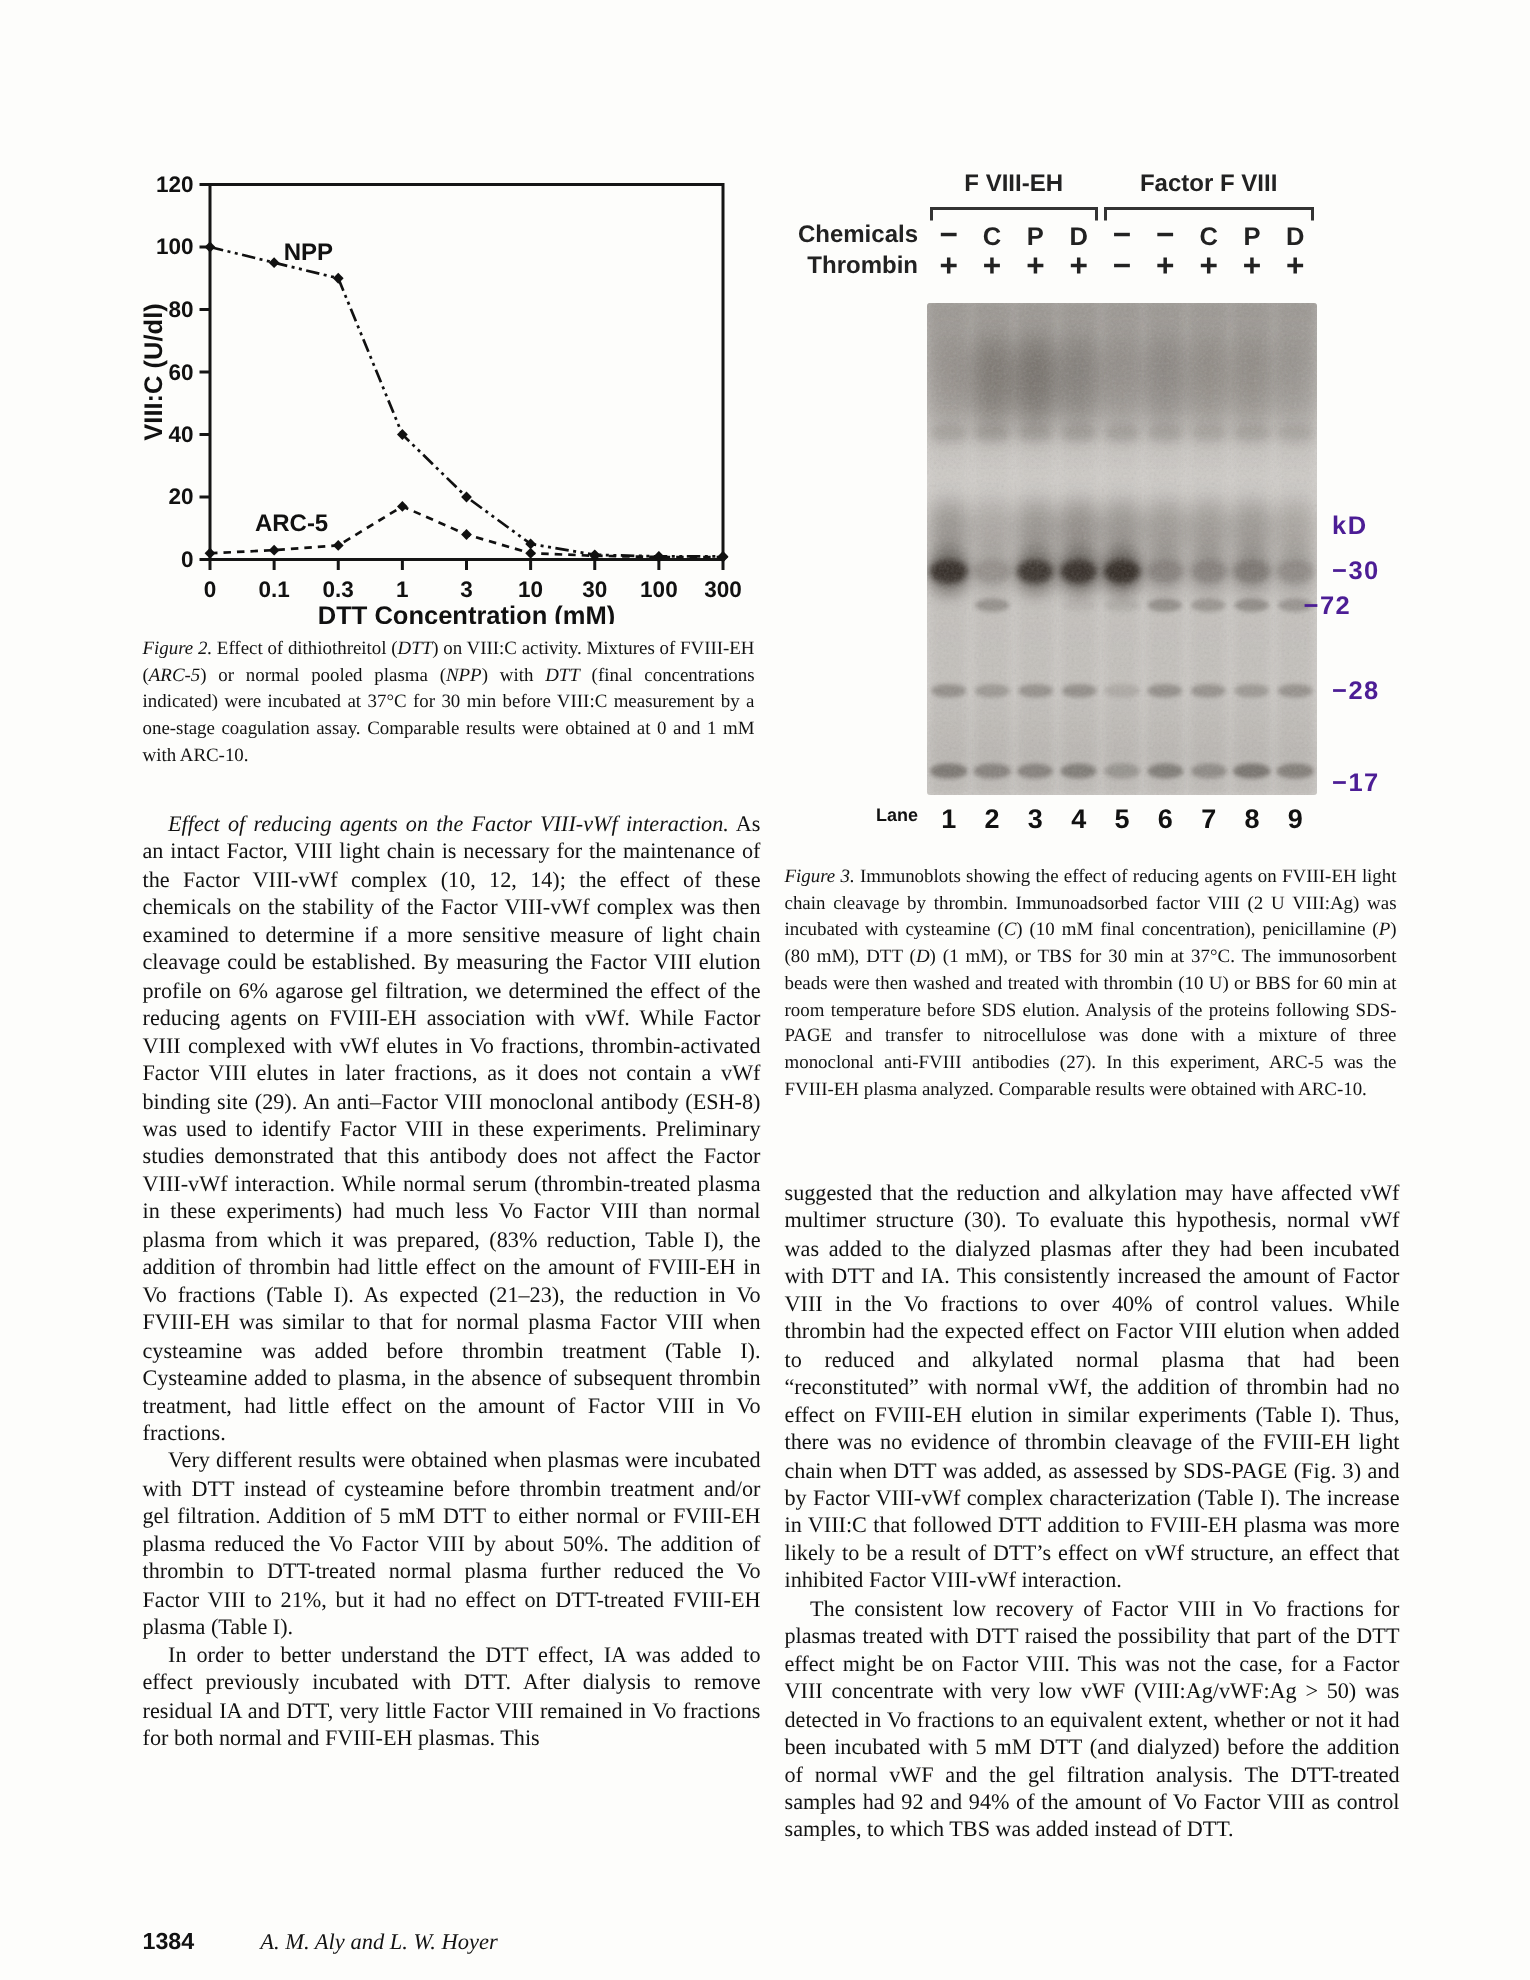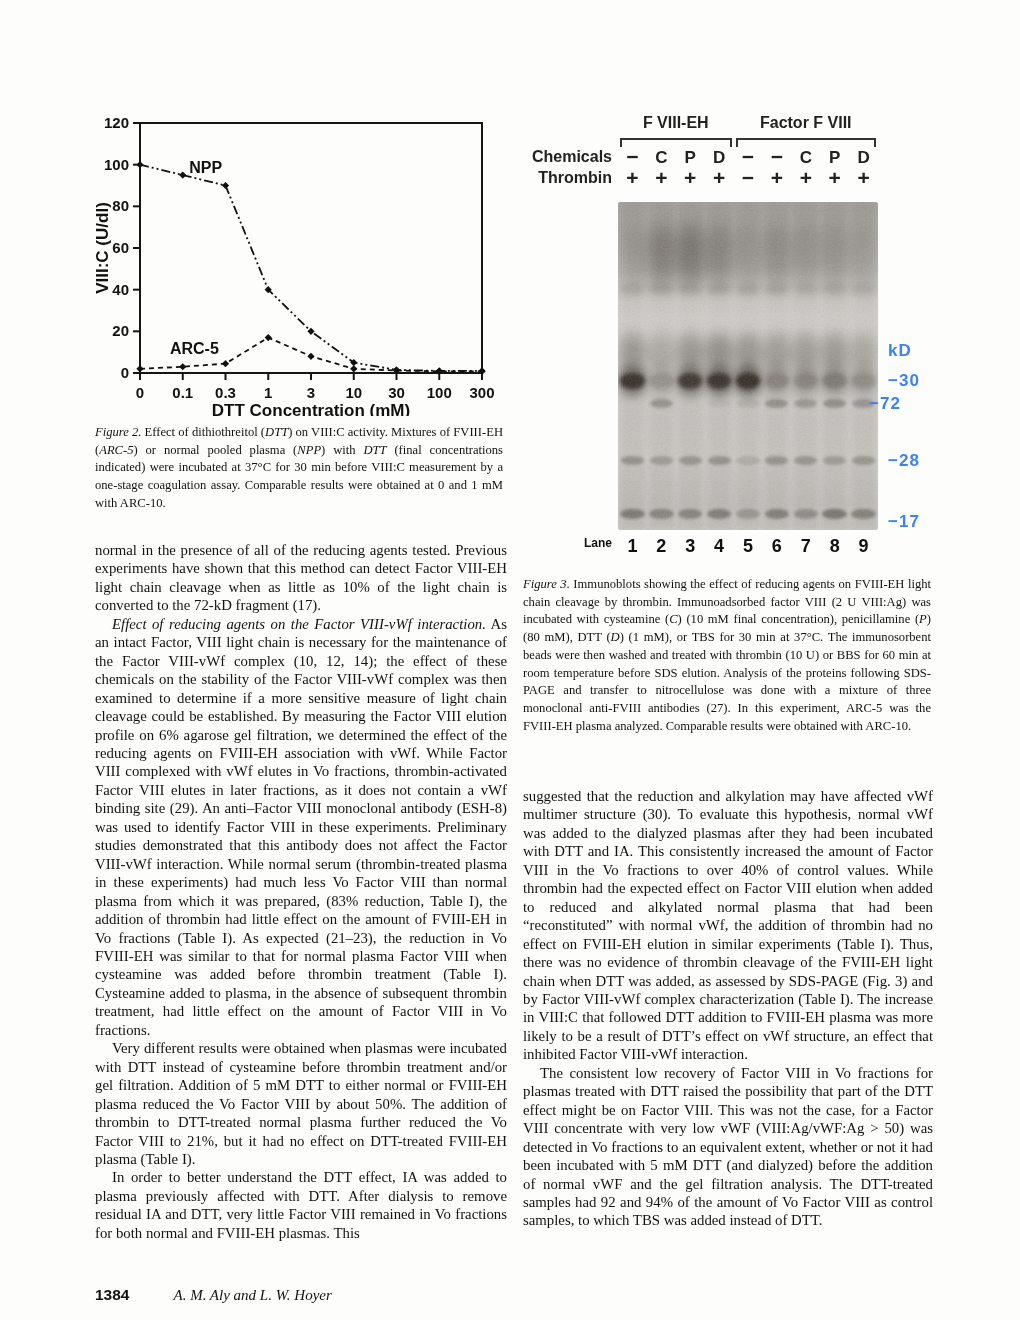--- a/index.html
+++ b/index.html
@@ -26,21 +26,21 @@
   .group-label{position:absolute;text-align:center;font-weight:700;font-size:16px;color:#222;}
   .bracket{position:absolute;height:7px;border-top:2px solid #333;border-left:2px solid #333;border-right:2px solid #333;}
   .row-label{position:absolute;font-weight:700;font-size:16px;color:#222;text-align:right;width:89px;left:0;}
   .sym{position:absolute;font-weight:700;font-size:17px;color:#222;transform:translateX(-50%);}
   .sym.big{font-size:21px;}
   #gel{position:absolute;overflow:hidden;border-radius:2px;
        background:linear-gradient(180deg,#bdbab6 0%,#cac7c3 12%,#d3d0cc 30%,#d6d3cf 45%,#cfccc8 60%,#d2cfcb 78%,#c9c6c2 92%,#cfccc8 100%);}
   .lane-streak{position:absolute;top:0;height:100%;filter:blur(3px);
        background:linear-gradient(180deg,rgba(85,78,70,.16),rgba(85,78,70,.04) 38%,rgba(85,78,70,.10) 70%,rgba(85,78,70,.13));}
   .band{position:absolute;border-radius:50%;}
-  .kd{position:absolute;font-weight:700;font-size:17px;color:#3b82f6;letter-spacing:1px;}
+  .kd{position:absolute;font-weight:700;font-size:17px;color:#4c1d95;letter-spacing:1px;}
   .lane-num{position:absolute;font-weight:700;font-size:18px;color:#111;transform:translateX(-50%);}
   .lane-label{position:absolute;font-weight:700;font-size:12px;color:#111;text-align:right;width:89px;left:0;}
 
   
   .footer{display:flex;align-items:baseline;gap:44px;}
   .folio{font-family:"Liberation Sans",sans-serif;font-weight:700;font-size:15.5px;}
   .authors{font-style:italic;font-size:15px;}
 </style>
 </head>
 <body>
@@ -105,24 +105,23 @@
         <path d="M 304.5 258.9 L 308.1 262.5 L 304.5 266.1 L 300.9 262.5 Z" fill="#111"></path>
         <path d="M 347.25 259.7333333333333 L 350.85 263.3333333333333 L 347.25 266.93333333333334 L 343.65 263.3333333333333 Z" fill="#111"></path>
         <path d="M 390 259.7333333333333 L 393.6 263.3333333333333 L 390 266.93333333333334 L 386.4 263.3333333333333 Z" fill="#111"></path>
         <text x="77.925" y="246.25" class="series-label">ARC-5</text>
       </svg>
   </div>
 
   <div class="abs caption" style="left:95px;top:424px;width:408px;"><i>Figure 2.</i><span> Effect of dithiothreitol (</span><i>DTT</i><span>) on VIII:C activity. Mixtures of FVIII-EH (</span><i>ARC-5</i><span>) or normal pooled plasma (</span><i>NPP</i><span>) with </span><i>DTT</i><span> (final concentrations indicated) were incubated at 37°C for 30 min before VIII:C measurement by a one-stage coagulation assay. Comparable results were obtained at 0 and 1 mM with ARC-10.</span></div>
 
   <div id="col-left" class="abs column" style="left:95px;top:541px;width:412px;">
-      <p class=""><span>normal in the presence of all of the reducing agents tested. Previous experiments have shown that this method can detect Factor VIII-EH light chain cleavage when as little as 10% of the light chain is converted to the 72-kD fragment (17).</span></p>
       <p class="indent"><i>Effect of reducing agents on the Factor VIII-vWf interaction.</i><span> As an intact Factor, VIII light chain is necessary for the maintenance of the Factor VIII-vWf complex (10, 12, 14); the effect of these chemicals on the stability of the Factor VIII-vWf complex was then examined to determine if a more sensitive measure of light chain cleavage could be established. By measuring the Factor VIII elution profile on 6% agarose gel filtration, we determined the effect of the reducing agents on FVIII-EH association with vWf. While Factor VIII complexed with vWf elutes in Vo fractions, thrombin-activated Factor VIII elutes in later fractions, as it does not contain a vWf binding site (29). An anti–Factor VIII monoclonal antibody (ESH-8) was used to identify Factor VIII in these experiments. Preliminary studies demonstrated that this antibody does not affect the Factor VIII-vWf interaction. While normal serum (thrombin-treated plasma in these experiments) had much less Vo Factor VIII than normal plasma from which it was prepared, (83% reduction, Table I), the addition of thrombin had little effect on the amount of FVIII-EH in Vo fractions (Table I). As expected (21–23), the reduction in Vo FVIII-EH was similar to that for normal plasma Factor VIII when cysteamine was added before thrombin treatment (Table I). Cysteamine added to plasma, in the absence of subsequent thrombin treatment, had little effect on the amount of Factor VIII in Vo fractions.</span></p>
       <p class="indent"><span>Very different results were obtained when plasmas were incubated with DTT instead of cysteamine before thrombin treatment and/or gel filtration. Addition of 5 mM DTT to either normal or FVIII-EH plasma reduced the Vo Factor VIII by about 50%. The addition of thrombin to DTT-treated normal plasma further reduced the Vo Factor VIII to 21%, but it had no effect on DTT-treated FVIII-EH plasma (Table I).</span></p>
-      <p class="indent"><span>In order to better understand the DTT effect, IA was added to plasma previously affected with DTT. After dialysis to remove residual IA and DTT, very little Factor VIII remained in Vo fractions for both normal and FVIII-EH plasmas. This</span></p>
+      <p class="indent"><span>In order to better understand the DTT effect, IA was added to effect previously incubated with DTT. After dialysis to remove residual IA and DTT, very little Factor VIII remained in Vo fractions for both normal and FVIII-EH plasmas. This</span></p>
     </div>
 
   <div id="blot" class="abs" style="left:523px;top:110px;width:412px;height:458px;">
       <div class="group-label" style="left:95px;top:4px;width:115.55555555555556px;">F VIII-EH</div>
       <div class="bracket" style="left:97px;top:28px;width:107.55555555555556px;"></div>
       <div class="group-label" style="left:210.55555555555554px;top:4px;width:144.44444444444446px;">Factor F VIII</div>
       <div class="bracket" style="left:212.55555555555554px;top:28px;width:136.44444444444446px;"></div>
       <div class="row-label" style="top:38px;">Chemicals</div>
       <div class="sym big" style="left:109.44444444444444px;top:35px;">−</div>
       <div class="sym" style="left:138.33333333333334px;top:38px;">C</div>

